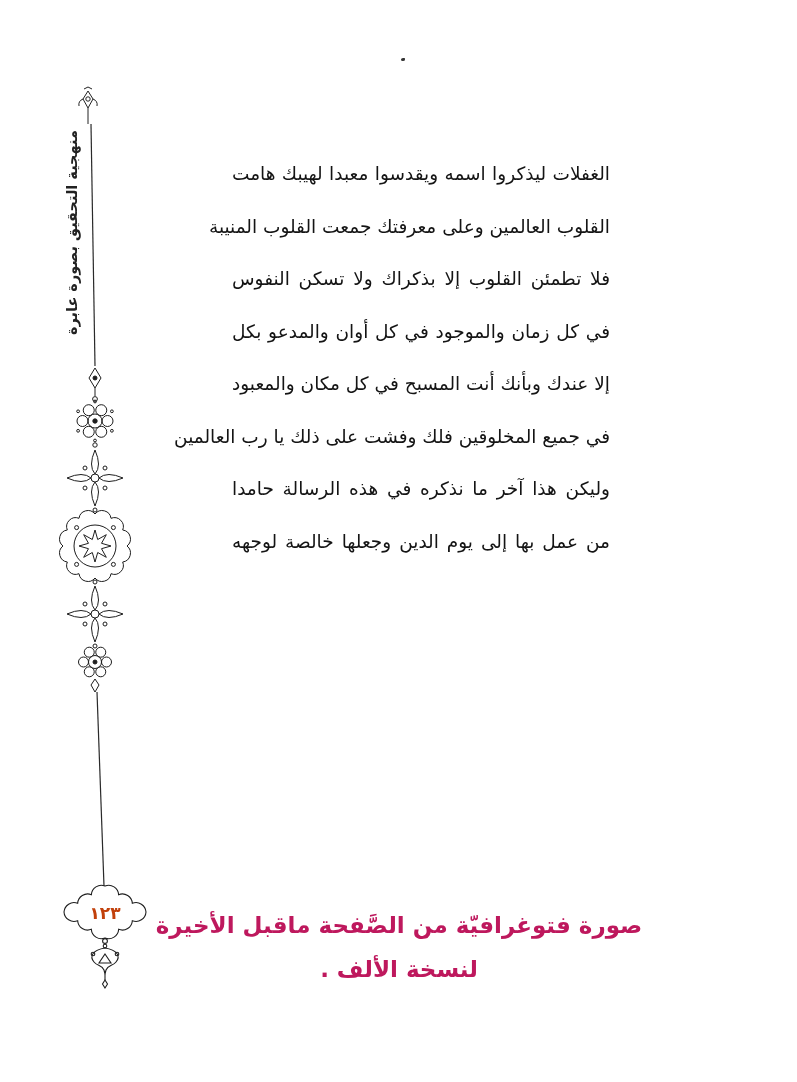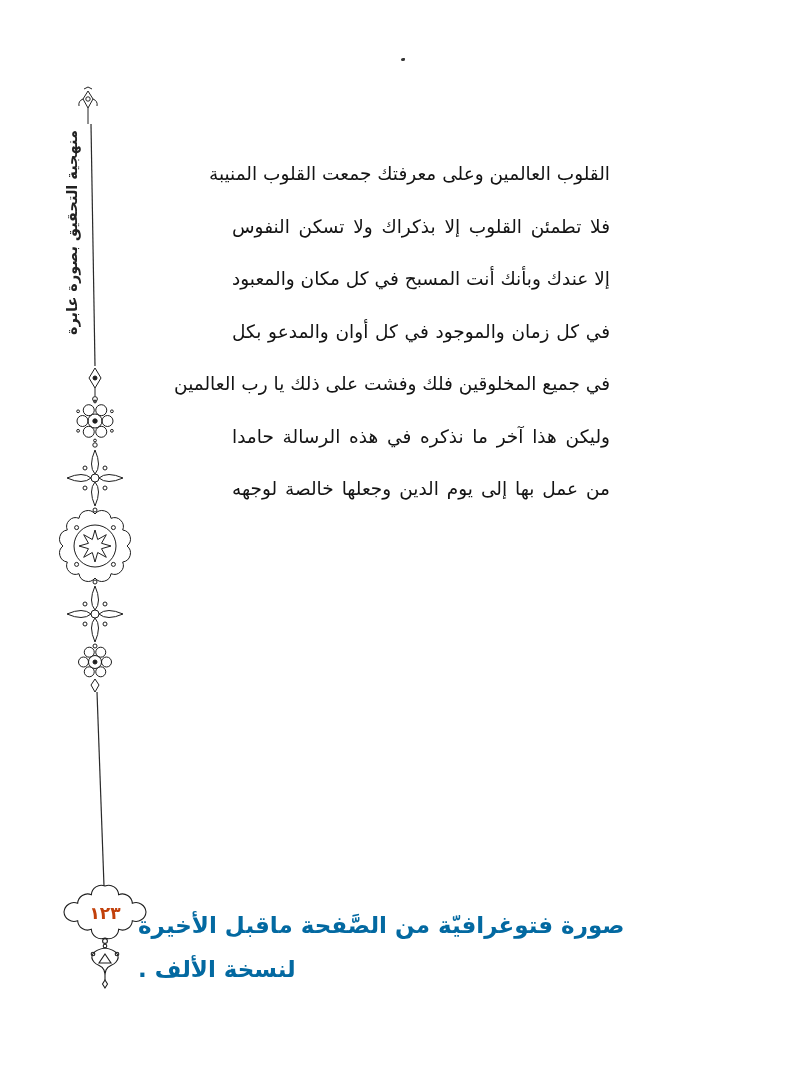--- a/index.html
+++ b/index.html
@@ -40,22 +40,22 @@
   .ms-line {
     height:52.5px; line-height:52.5px;
     font-size:18.5px; font-weight:500;
     white-space:nowrap; overflow:visible;
     text-align:justify; -moz-text-align-last:justify; text-align-last:justify;
     letter-spacing:.2px;
   }
 
   .caption {
     position:absolute; left:138px; top:903px; width:522px; height:44px;
-    line-height:44px; direction:rtl; text-align:left;
-    font-size:23px; font-weight:700; color:#0369a1;
+    line-height:44px; direction:rtl; text-align:center;
+    font-size:23px; font-weight:700; color:#be185d;
   }
 
   svg path, svg circle, svg polygon, svg line { vector-effect:non-scaling-stroke; }
 </style>
 </head>
 <body>
 
 <svg class="rules-layer" viewBox="0 0 797 1082">
   <line x1="91" y1="124" x2="95" y2="366" stroke="#2a2a2a" stroke-width="1.2"></line>
   <line x1="97" y1="692" x2="104" y2="886" stroke="#2a2a2a" stroke-width="1.2"></line>
@@ -154,22 +154,23 @@
     <line x1="45" y1="90" x2="45" y2="96"></line>
     <path d="M45,96 L47.5,100 L45,104 L42.5,100 Z"></path>
   </g>
 </svg>
 
 <div class="page-number">١٢٣</div>
 
 <div class="speck"></div>
 
 <div class="manuscript">
+  <div class="ms-line">الغفلات ليذكروا اسمه ويقدسوا معبدا لهيبك هامت</div>
   <div class="ms-line">القلوب العالمين وعلى معرفتك جمعت القلوب المنيبة</div>
   <div class="ms-line">فلا تطمئن القلوب إلا بذكراك ولا تسكن النفوس</div>
+  <div class="ms-line">في كل زمان والموجود في كل أوان والمدعو بكل</div>
   <div class="ms-line">إلا عندك وبأنك أنت المسبح في كل مكان والمعبود</div>
-  <div class="ms-line">في كل زمان والموجود في كل أوان والمدعو بكل</div>
   <div class="ms-line">في جميع المخلوقين فلك وفشت على ذلك يا رب العالمين</div>
   <div class="ms-line">وليكن هذا آخر ما نذكره في هذه الرسالة حامدا</div>
   <div class="ms-line">من عمل بها إلى يوم الدين وجعلها خالصة لوجهه</div>
 </div>
 
 <div class="caption">صورة فتوغرافيّة من الصَّفحة ماقبل الأخيرة لنسخة الألف .</div>
 
 </body></html>

